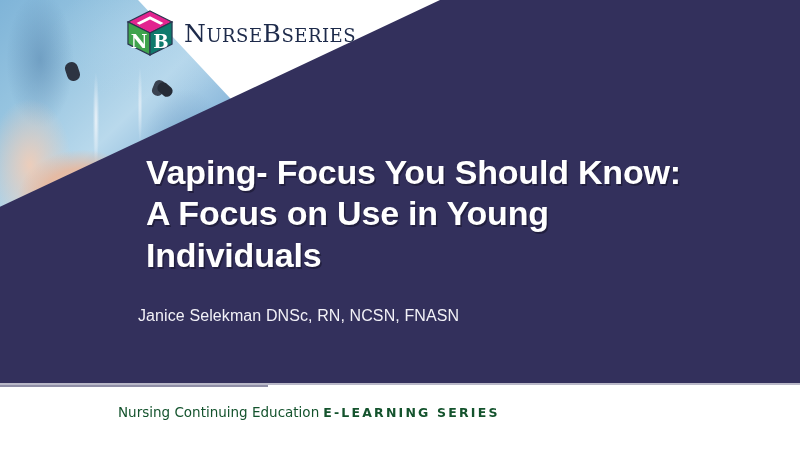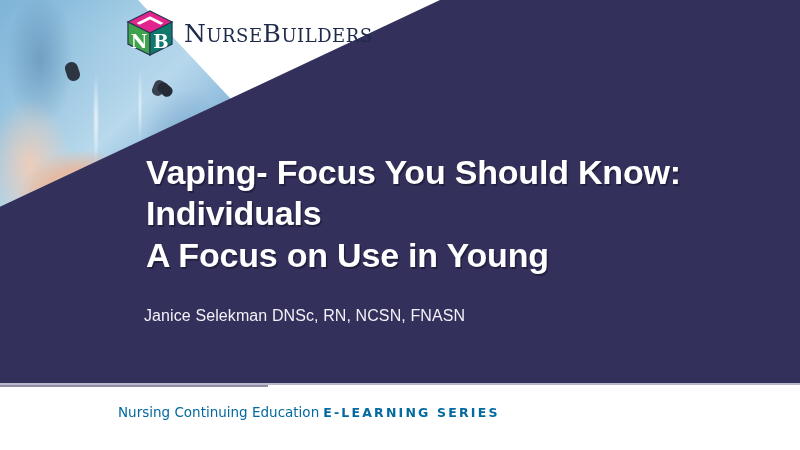--- a/index.html
+++ b/index.html
@@ -108,21 +108,21 @@
     width: 560px;
     color: #ffffff;
     font-size: 34px;
     font-weight: bold;
     line-height: 1.22;
     letter-spacing: -0.2px;
     text-shadow: 1.5px 1.5px 0 rgba(20,18,40,0.55);
   }
   .authors {
     position: absolute;
-    left: 144px;
+    left: 138px;
     top: 300px;
     width: 560px;
     color: #f2f1f7;
     font-size: 16px;
     font-weight: 400;
     line-height: 1.95;
     letter-spacing: 0.1px;
   }
   .authors div { white-space: nowrap; }
 
@@ -142,21 +142,21 @@
     width: 268px;
     height: 2px;
     background: #8f8ea6;
   }
 
   
   .footer {
     position: absolute;
     left: 118px;
     top: 404px;
-    color: #0369a1;
+    color: #14532d;
     font-size: 13.5px;
     white-space: nowrap;
     font-family: "DejaVu Sans", sans-serif;
   }
   .footer .ncd { font-weight: 400; }
   .footer .els {
     font-weight: bold;
     letter-spacing: 2.2px;
     font-size: 12.5px;
     margin-left: 4px;
@@ -188,28 +188,28 @@
 
         <polygon points="96,25 96,71 50,94 50,48" fill="#0f7a6c" stroke="#2a3550" stroke-width="2.5"></polygon>
 
         <text x="27" y="80" font-family="DejaVu Serif, serif" font-size="38" font-weight="bold" fill="#ffffff" text-anchor="middle">N</text>
 
         <text x="73" y="80" font-family="DejaVu Serif, serif" font-size="38" font-weight="bold" fill="#ffffff" text-anchor="middle">B</text>
       </svg>
     </div>
     <div class="logo-word">
       <span>N<i>URSE</i></span>
-      <span>B<i>UILDERS</i></span>
+      <span>B<i>SERIES</i></span>
     </div>
   </div>
 
   <div class="title">
     <div>Vaping- Focus You Should Know:</div>
+    <div>A Focus on Use in Young</div>
     <div>Individuals</div>
-    <div>A Focus on Use in Young</div>
   </div>
 
   <div class="authors">
     <div>Janice Selekman DNSc, RN, NCSN, FNASN</div>
   </div>
 
   <div class="divider"></div>
   <div class="divider-short"></div>
 
   <div class="footer">

